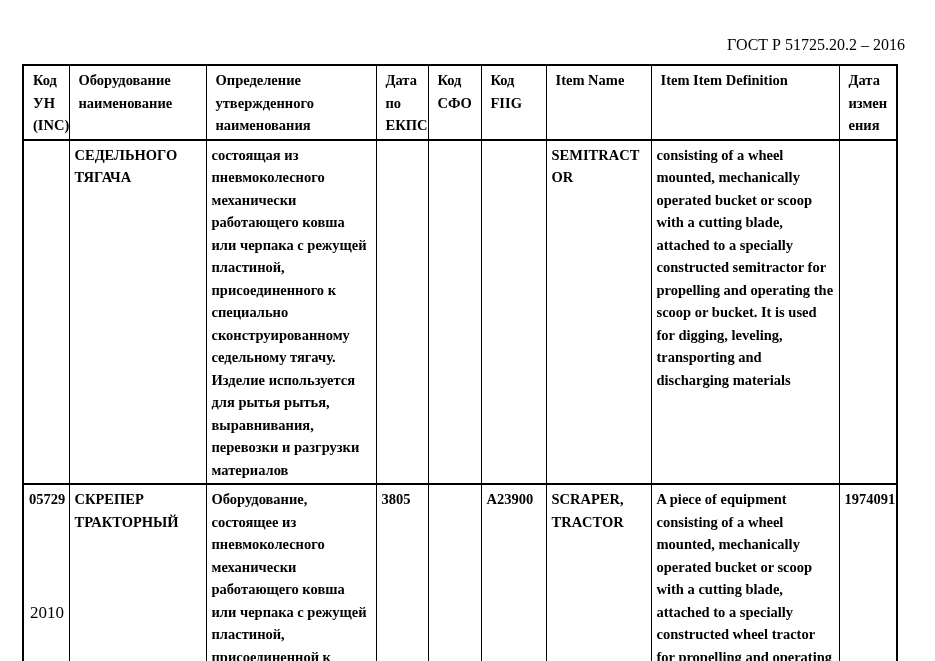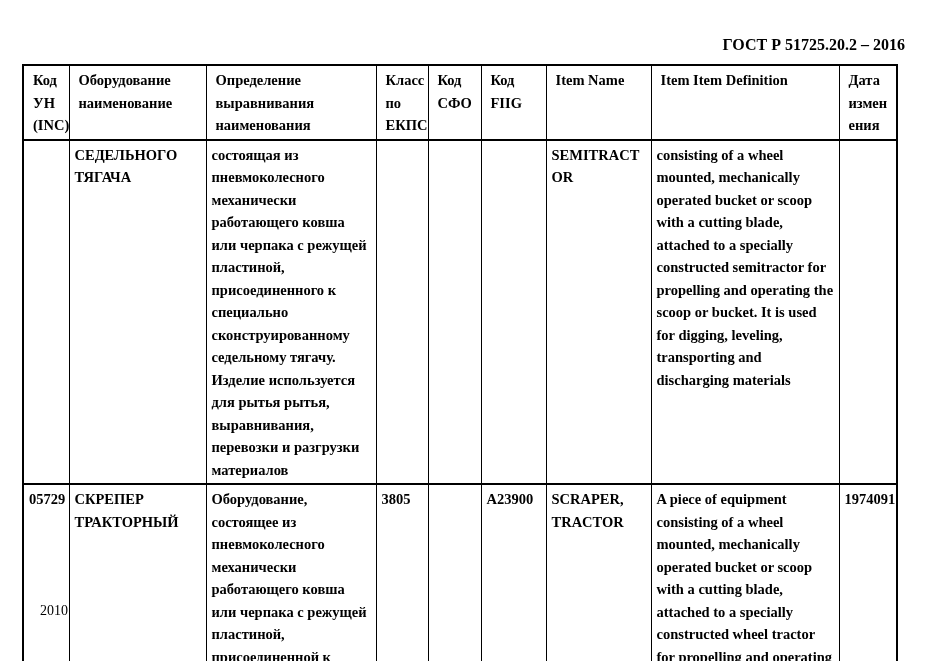--- a/index.html
+++ b/index.html
@@ -13,21 +13,21 @@
     height: 661px;
     font-family: "Liberation Serif", "DejaVu Serif", serif;
     color: #000;
     overflow: hidden;
   }
   .doc-header {
     position: absolute;
     top: 36px;
     right: 30px;
     font-size: 16px;
-    font-weight: bold;
+    font-weight: normal;
     white-space: nowrap;
   }
   table.gost-table {
     position: absolute;
     left: 22px;
     top: 64px;
     width: 874px;
     border-collapse: collapse;
     table-layout: fixed;
     border: 2px solid #000;
@@ -53,22 +53,21 @@
     overflow-wrap: anywhere;
     word-break: break-word;
   }
   tr.header-row   { height: 72px; }
   tr.body-row-0   { height: 302px; }
   tr.body-row-1   { height: 164px; }
   .page-number {
     position: absolute;
     left: 30px;
     top: 603px;
-    font-size: 14px;
-    margin-left: 10px;
+    font-size: 17px;
   }
 </style>
 </head>
 <body>
 
 <div class="doc-header">ГОСТ Р 51725.20.2 – 2016</div>
 
 <table class="gost-table">
   <colgroup>
     <col style="width:46px">
@@ -78,22 +77,22 @@
     <col style="width:53px">
     <col style="width:65px">
     <col style="width:105px">
     <col style="width:188px">
     <col style="width:58px">
   </colgroup>
   <thead>
     <tr class="header-row">
       <th>Код УН (INC)</th>
       <th>Оборудование наименование</th>
-      <th>Определение выравнивания наименования</th>
-      <th>Класс по ЕКПС</th>
+      <th>Определение утвержденного наименования</th>
+      <th>Дата по ЕКПС</th>
       <th>Код СФО</th>
       <th>Код FIIG</th>
       <th>Item Name</th>
       <th>Item Item Definition</th>
       <th class="wrap-any">Дата изменения</th>
     </tr>
   </thead>
   <tbody>
     <tr class="body-row-0">
       <td></td>

